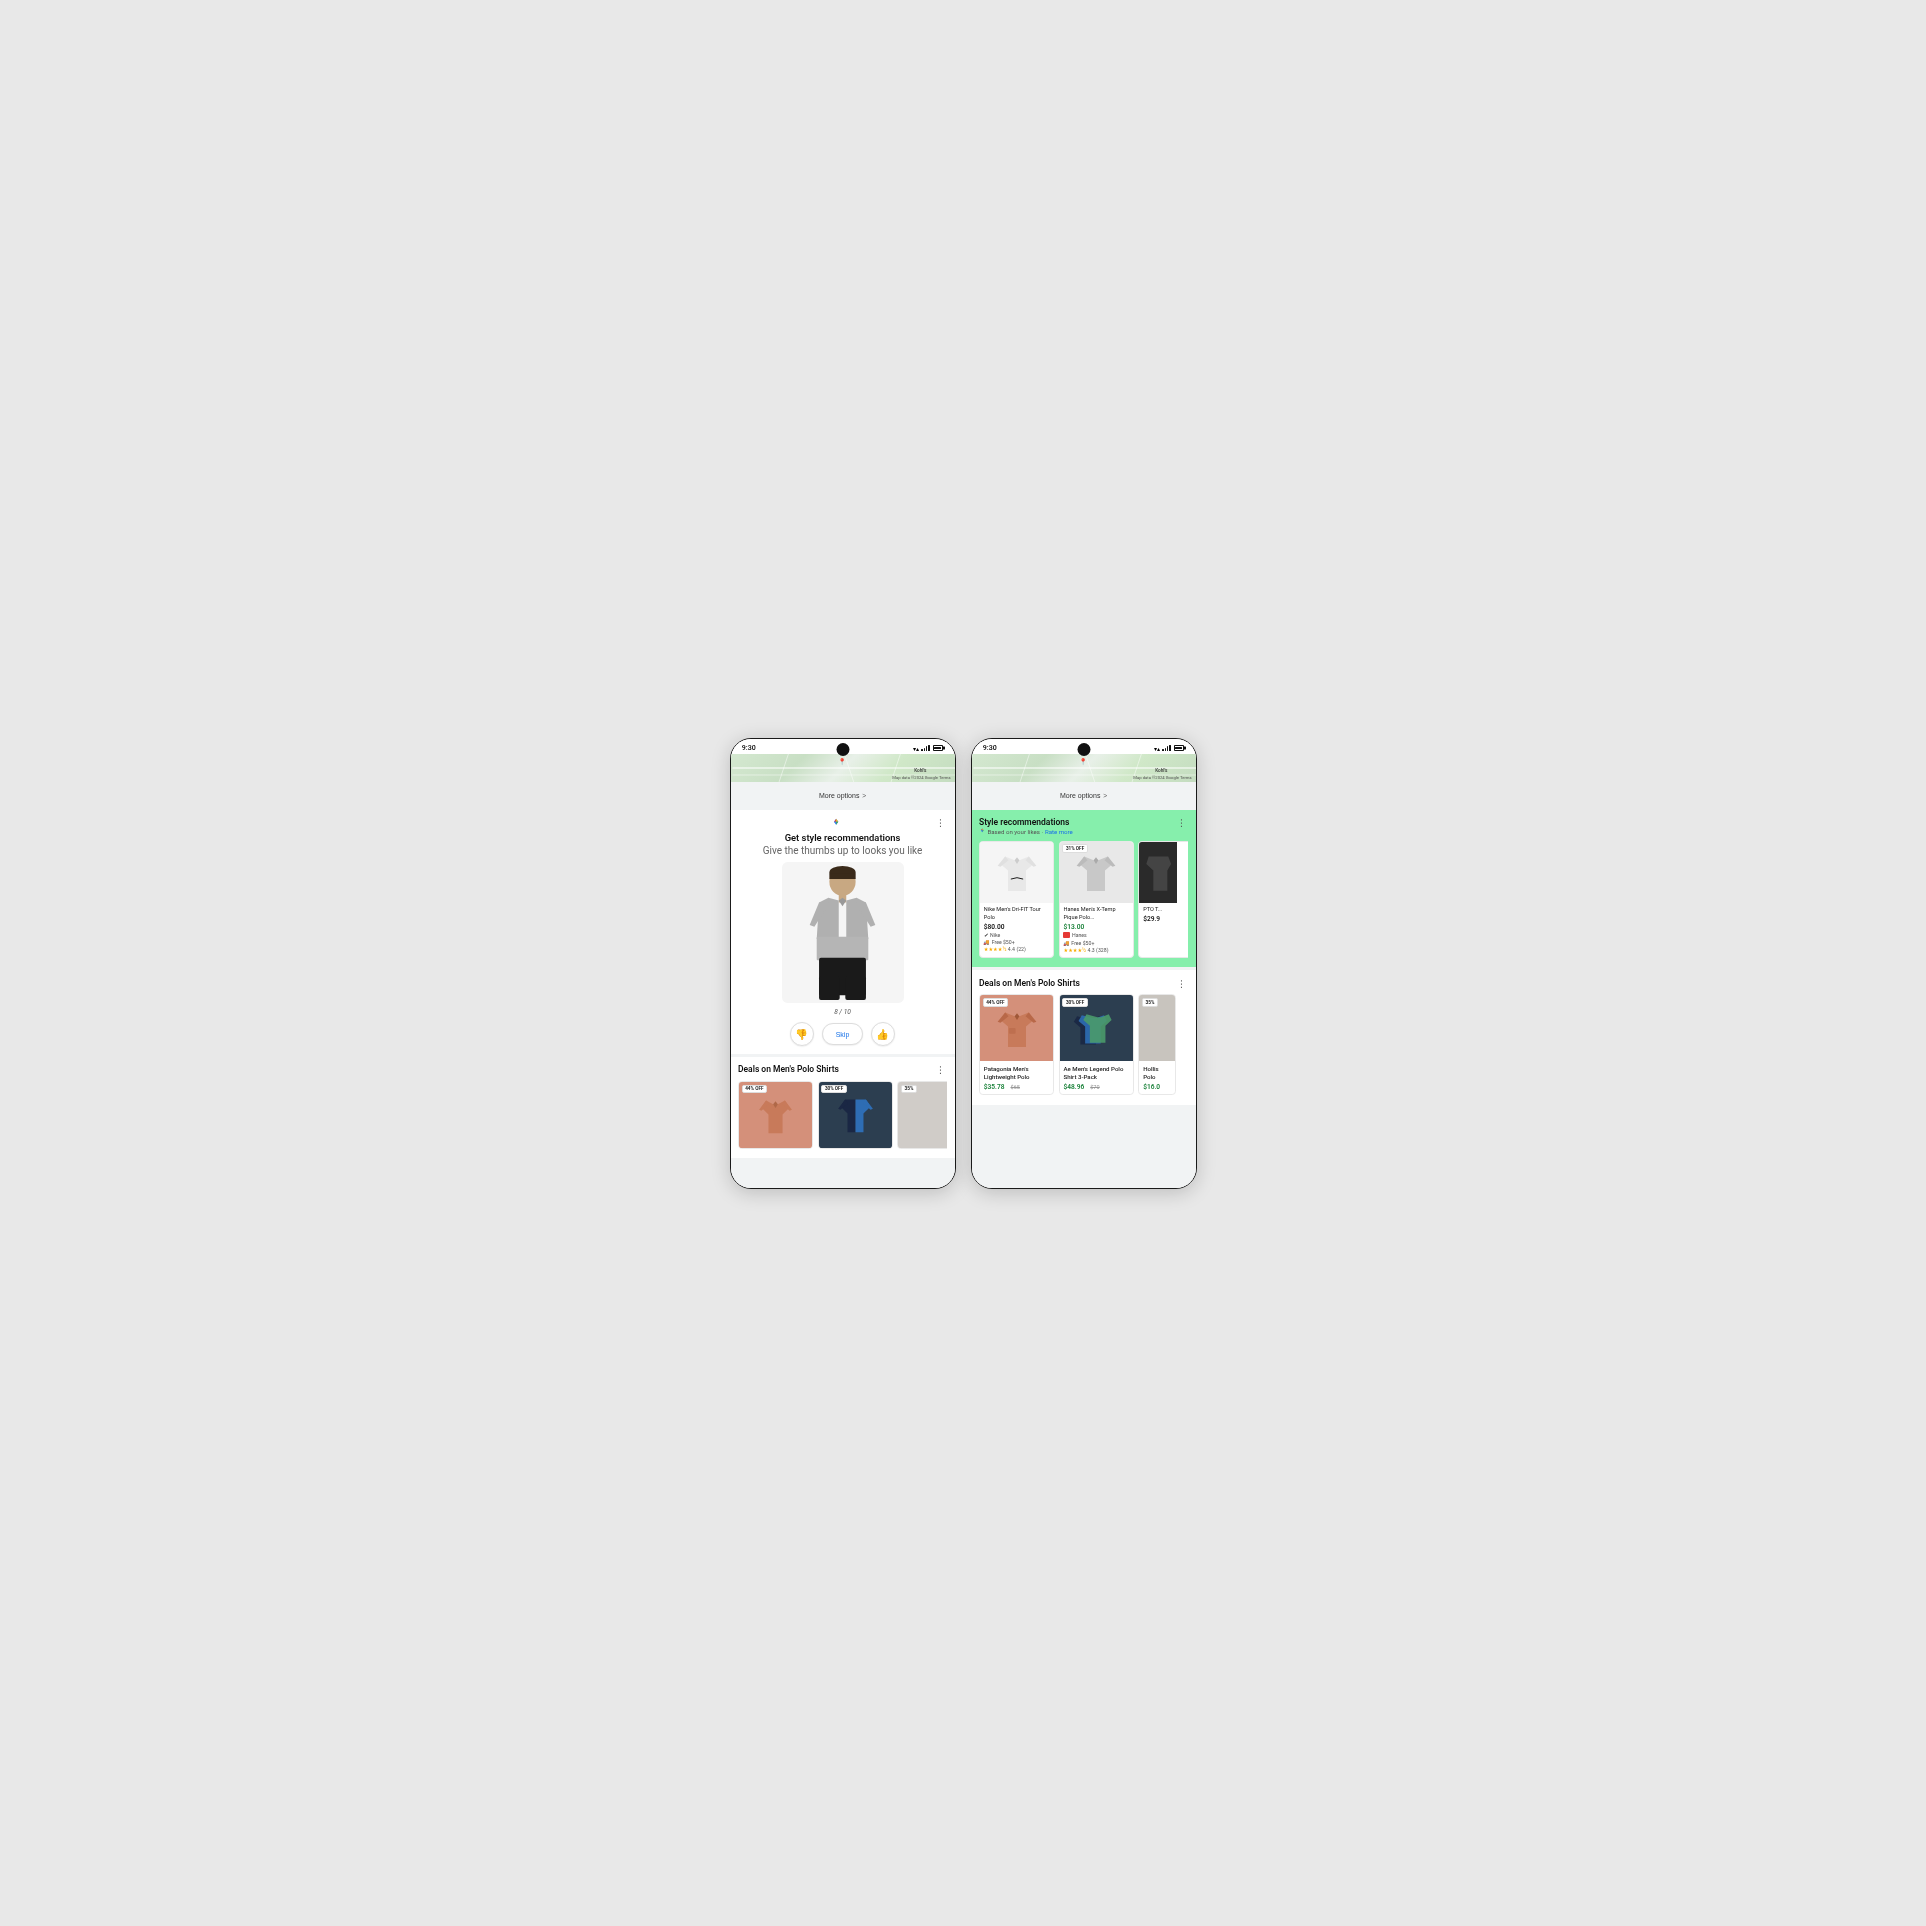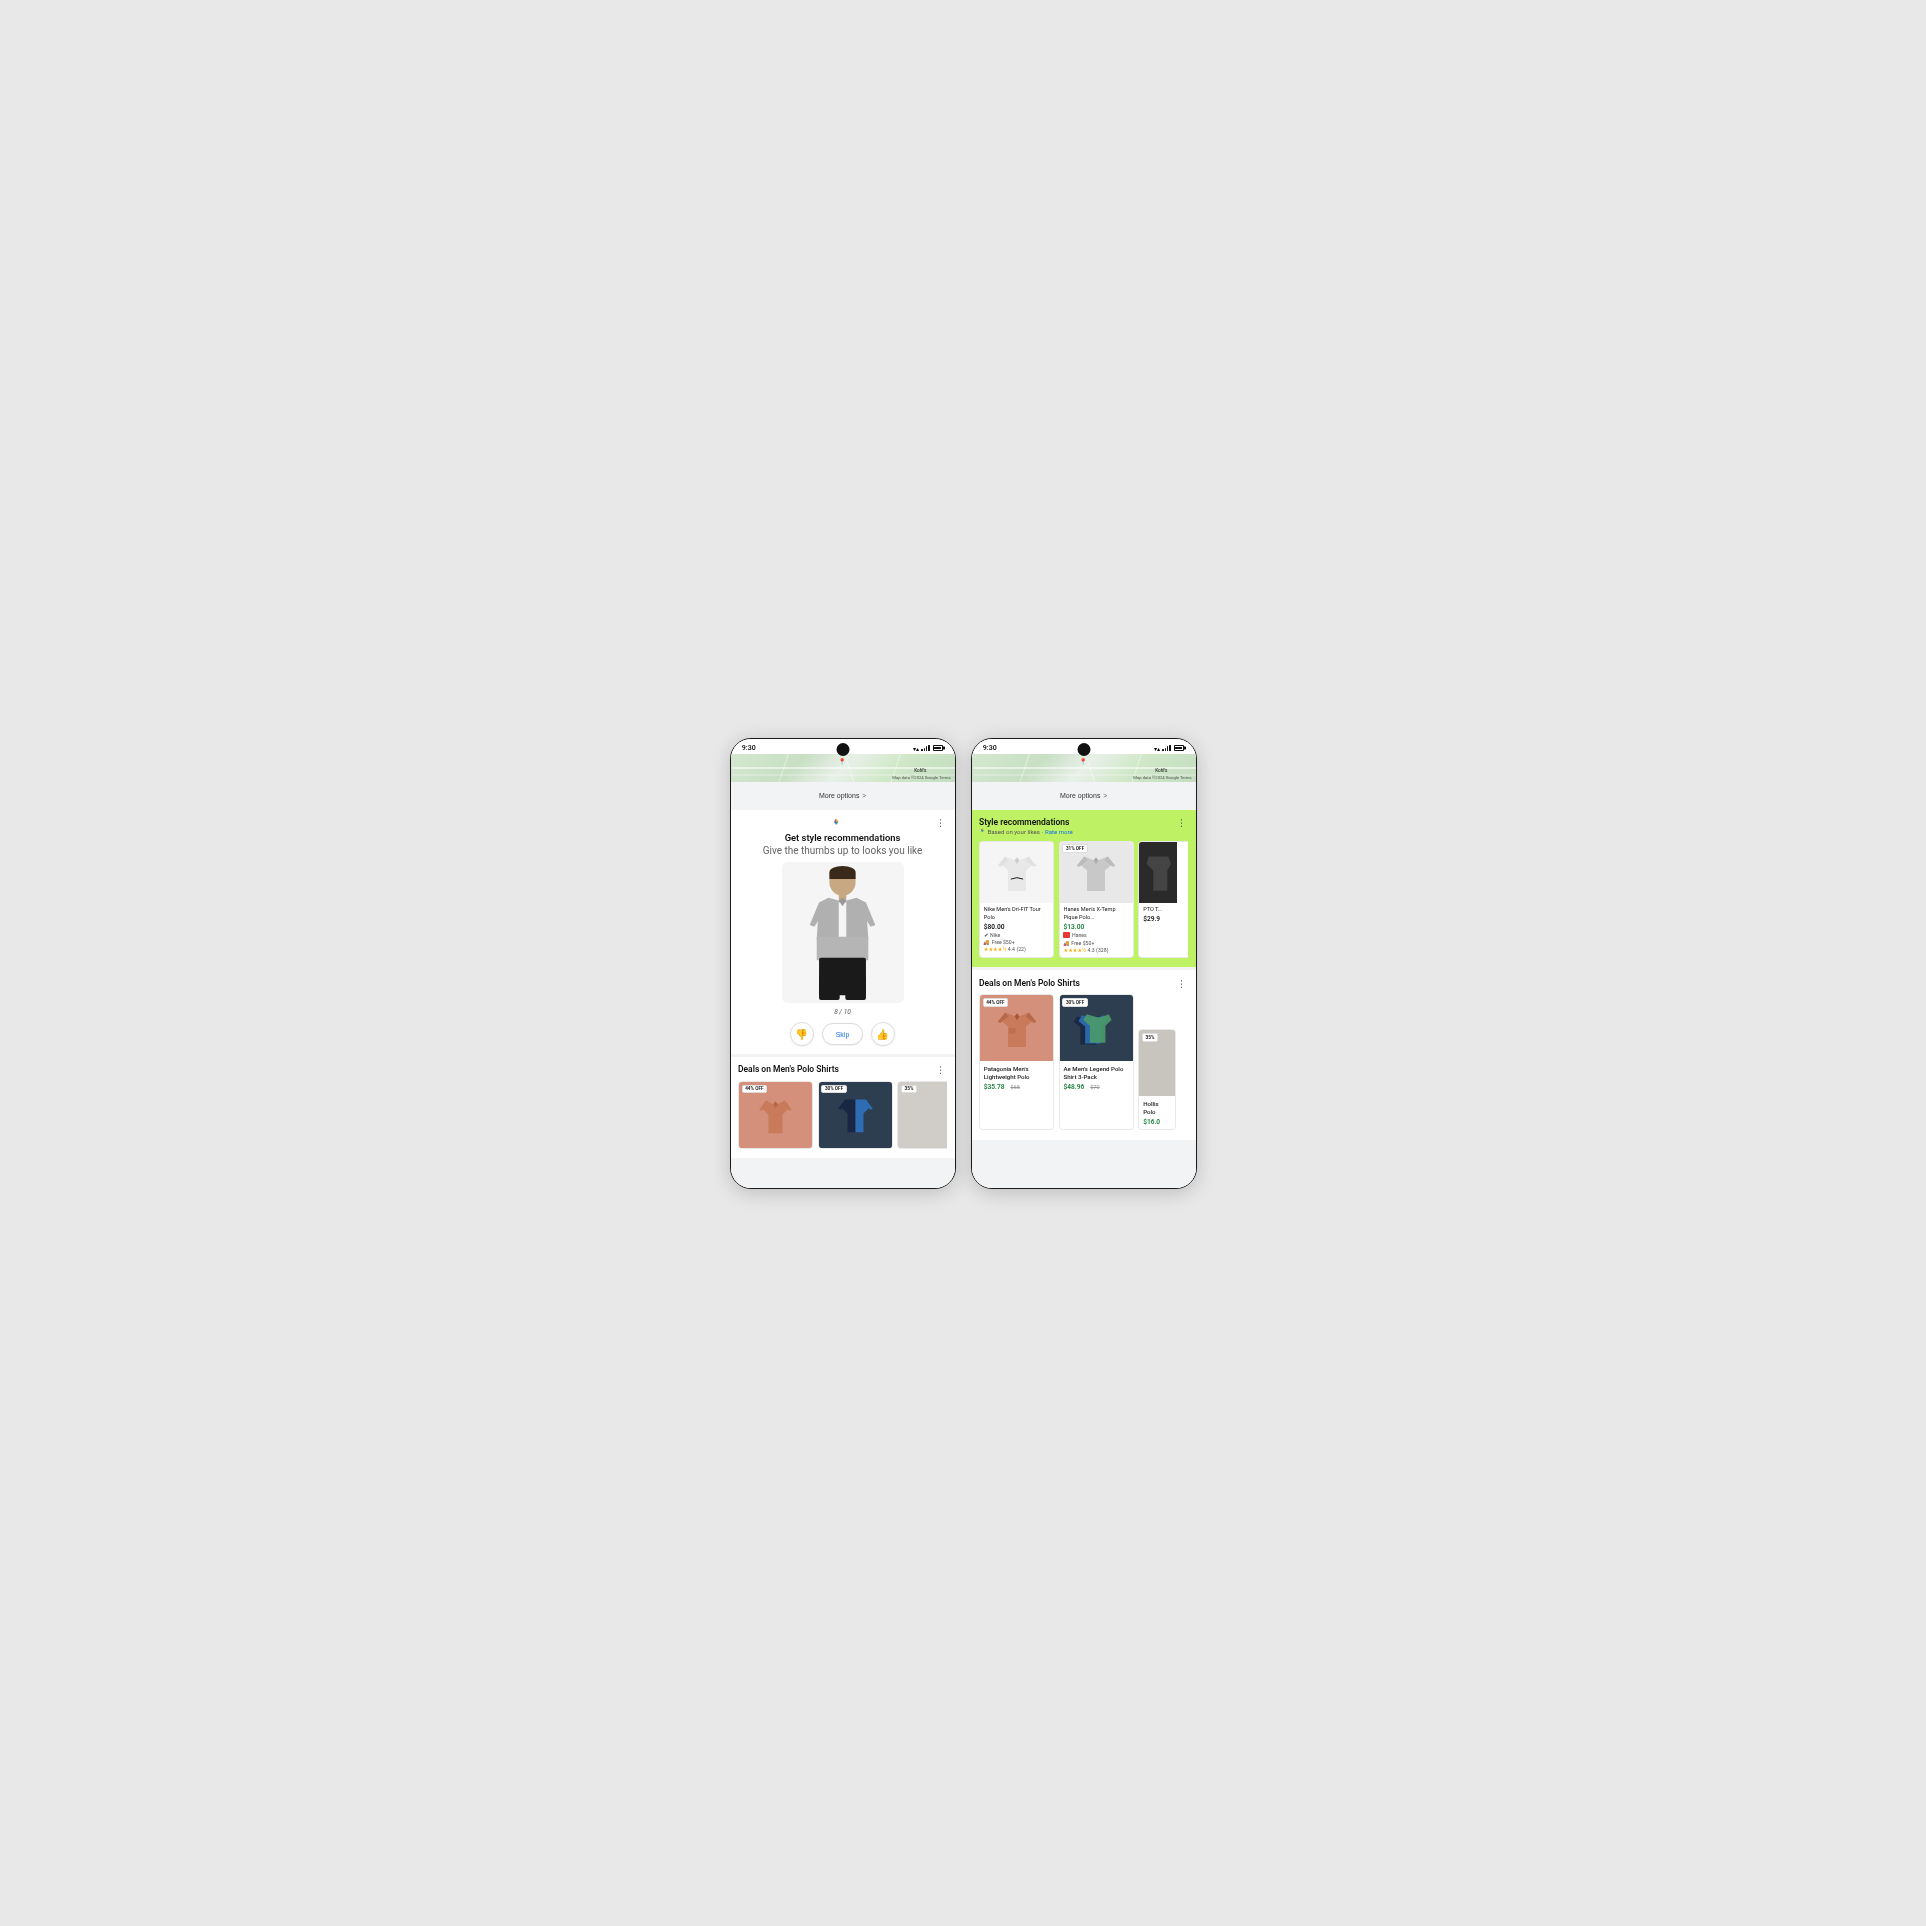--- a/index.html
+++ b/index.html
@@ -161,21 +161,21 @@
       width: calc(100% - 15px);
       font-weight: 400;
     }
     .more-options-btn .chevron {
       font-size: 6.6px;
       color: #555;
     }
 
     
     .section-card {
-      background: #bef264;
+      background: #86efac;
       margin: 2.8px 0;
       padding: 7.5px;
     }
     .section-header {
       display: flex;
       justify-content: space-between;
       align-items: flex-start;
       margin-bottom: 1.9px;
     }
     .section-title {
@@ -770,21 +770,21 @@
           </div>
           <div class="deal-product-info">
             <div class="deal-product-name">Ae Men's Legend Polo Shirt 3-Pack</div>
             <div class="deal-price-row">
               <span class="deal-sale-price">$48.96</span>
               <span class="deal-original-price">$70</span>
             </div>
           </div>
         </div>
 
-        <div class="deal-product-card" style="width:38px;overflow:hidden;margin-top:35px;">
+        <div class="deal-product-card" style="width:38px;overflow:hidden;">
           <div class="deal-image-wrap grey-bg" style="width:38px;background:#c8c4be;">
             <div class="discount-badge">35%</div>
           </div>
           <div class="deal-product-info">
             <div class="deal-product-name">Hollis Polo</div>
             <div class="deal-price-row">
               <span class="deal-sale-price">$16.0</span>
             </div>
           </div>
         </div>

